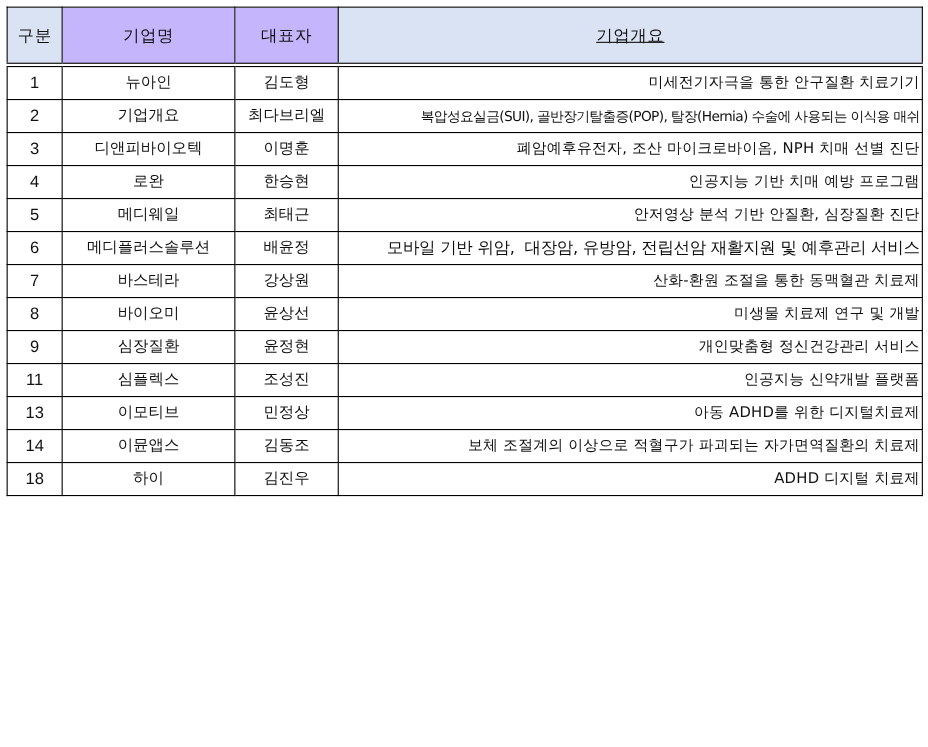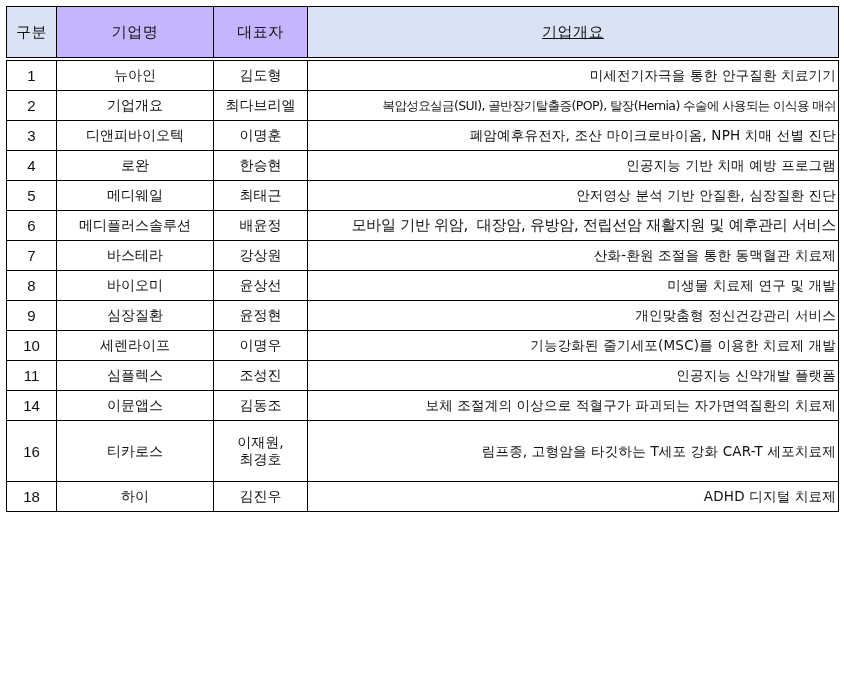--- a/index.html
+++ b/index.html
@@ -135,45 +135,36 @@
         <td>윤상선</td>
         <td class="desc">미생물 치료제 연구 및 개발</td>
       </tr>
       <tr>
         <td class="no">9</td>
         <td>심장질환</td>
         <td>윤정현</td>
         <td class="desc">개인맞춤형 정신건강관리 서비스</td>
       </tr>
       <tr>
-        <td class="no">10</td>
-        <td>세렌라이프</td>
-        <td>이명우</td>
-        <td class="desc">기능강화된 줄기세포(MSC)를 이용한 치료제 개발</td>
-      </tr>
-      <tr>
         <td class="no">11</td>
         <td>심플렉스</td>
         <td>조성진</td>
         <td class="desc">인공지능 신약개발 플랫폼</td>
       </tr>
       <tr>
+        <td class="no">13</td>
+        <td>이모티브</td>
+        <td>민정상</td>
+        <td class="desc">아동 ADHD를 위한 디지털치료제</td>
+      </tr>
+      <tr>
         <td class="no">14</td>
         <td>이뮨앱스</td>
         <td>김동조</td>
         <td class="desc">보체 조절계의 이상으로 적혈구가 파괴되는 자가면역질환의 치료제</td>
-      </tr>
-      <tr class="tall">
-        <td class="no">16</td>
-        <td>티카로스</td>
-        <td>
-          <span class="ceo-line">이재원,</span>
-          <span class="ceo-line">최경호</span>
-        </td>
-        <td class="desc">림프종, 고형암을 타깃하는 T세포 강화 CAR-T 세포치료제</td>
       </tr>
       <tr>
         <td class="no">18</td>
         <td>하이</td>
         <td>김진우</td>
         <td class="desc">ADHD 디지털 치료제</td>
       </tr>
     </tbody>
   </table>
 </div>

